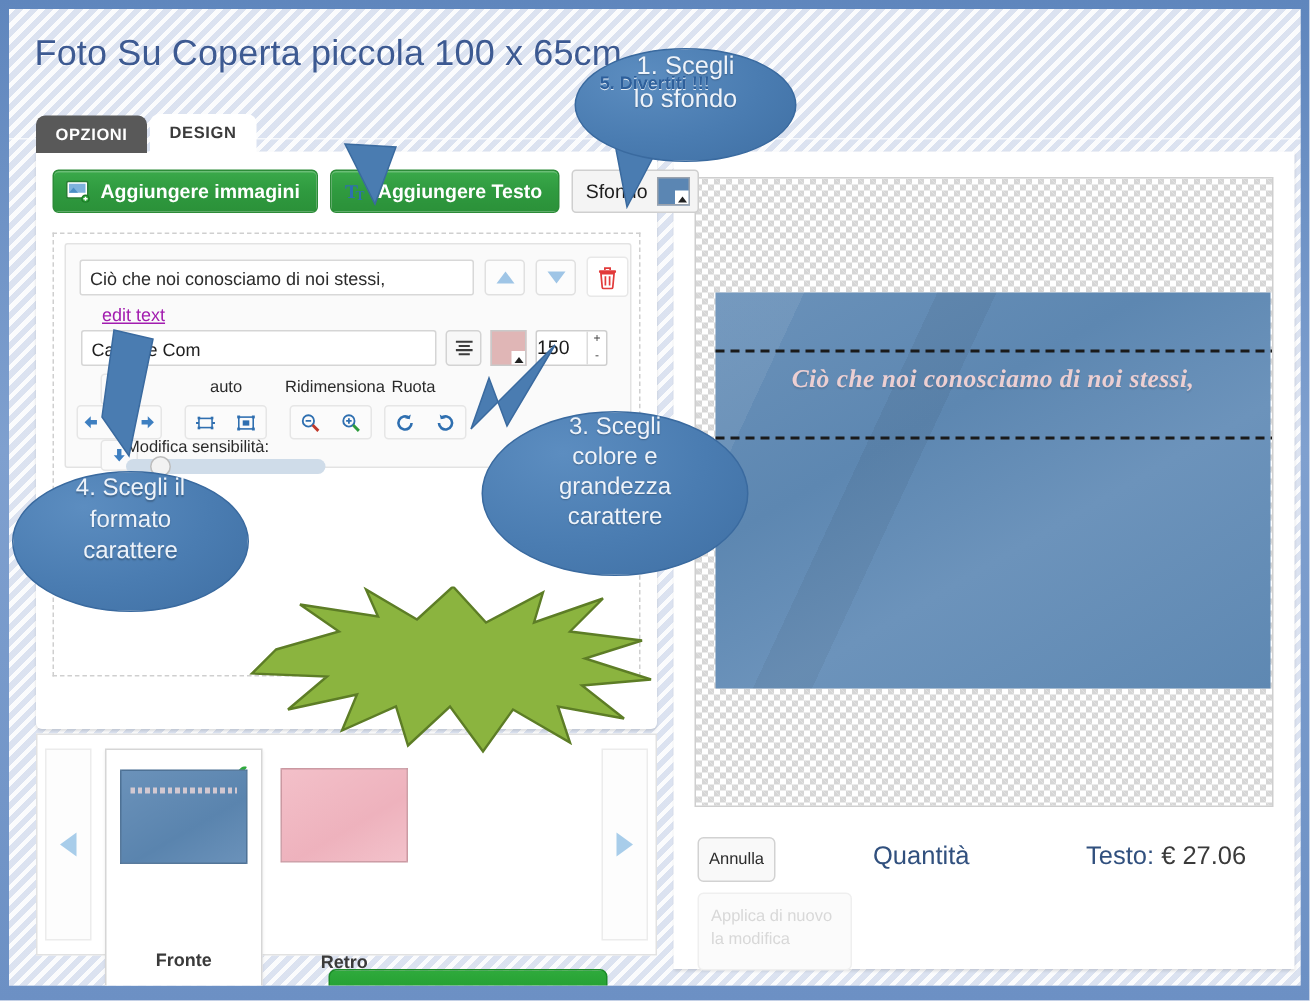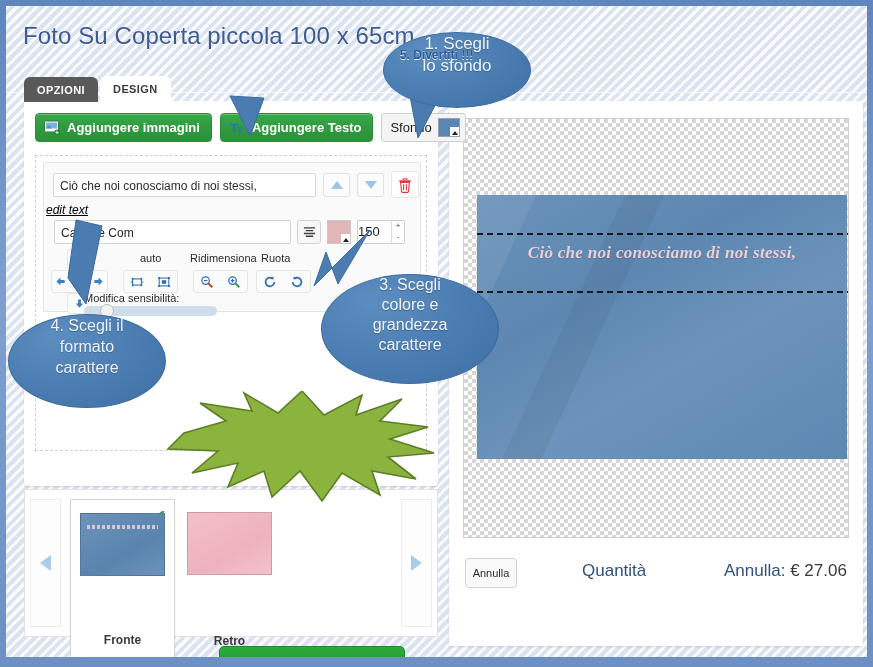--- a/index.html
+++ b/index.html
@@ -109,22 +109,22 @@
   .arrbtn {
     width:27px;height:24px;border:1px solid #e0e0e0;background:#fcfcfc;border-radius:3px;
     display:flex;align-items:center;justify-content:center;cursor:pointer;
   }
   .tri-up{width:0;height:0;border-left:6px solid transparent;border-right:6px solid transparent;border-bottom:8px solid #9fc5e6;}
   .tri-dn{width:0;height:0;border-left:6px solid transparent;border-right:6px solid transparent;border-top:8px solid #9fc5e6;}
   #del-btn{width:28px;height:27px;border:1px solid #e8e8e8;background:#fff;border-radius:3px;
     display:flex;align-items:center;justify-content:center;cursor:pointer;}
 
   #edit-link{
-    position:absolute; left:2px; top:40px; font-size:12px; color:#000000;
-    text-decoration:underline; cursor:pointer;font-style:italic;
+    position:absolute; left:24px; top:40px; font-size:12px; color:#a21caf;
+    text-decoration:underline; cursor:pointer;
   }
   #edit-row{position:absolute; left:10px; top:57px; display:flex; align-items:center; gap:6px;}
   #font-input{
     width:237px;height:24px;border:1px solid #d5d5d5;background:#fff;border-radius:2px;
     font-size:12px;color:#1e1e1e;padding:0 6px;line-height:24px;
   }
   .sqbtn{
     width:24px;height:24px;border:1px solid #d3d3d3;background:#f7f7f7;border-radius:3px;
     display:flex;align-items:center;justify-content:center;cursor:pointer;
   }
@@ -482,23 +482,24 @@
       </div>
       <div class="seldash" id="dash-bot">
         
       </div>
       <div id="preview-text">Ciò che noi conosciamo di noi stessi,</div>
     </div>
 
     <div id="annulla">Annulla</div>
     <div id="qta-label">Quantità</div>
     <div id="prezzo">
-      <span>Annulla:</span>
+      <span>Testo:</span>
       <b>€ 27.06</b>
     </div>
+    <div id="applica">Applica di nuovo la modifica</div>
   </div>
 
   <div id="qta-input">1</div>
   <div id="greenbar"></div>
 
   <svg class="tail" style="left:222px;top:88px;width:40px;height:45px;z-index:19;">
     <path d="M2 2 L36 4 L22 42 Z" fill="#4a7cb1" stroke="#3a6a9f"></path>
   </svg>
 
   <svg class="tail" style="left:400px;top:88px;width:40px;height:48px;z-index:19;">

